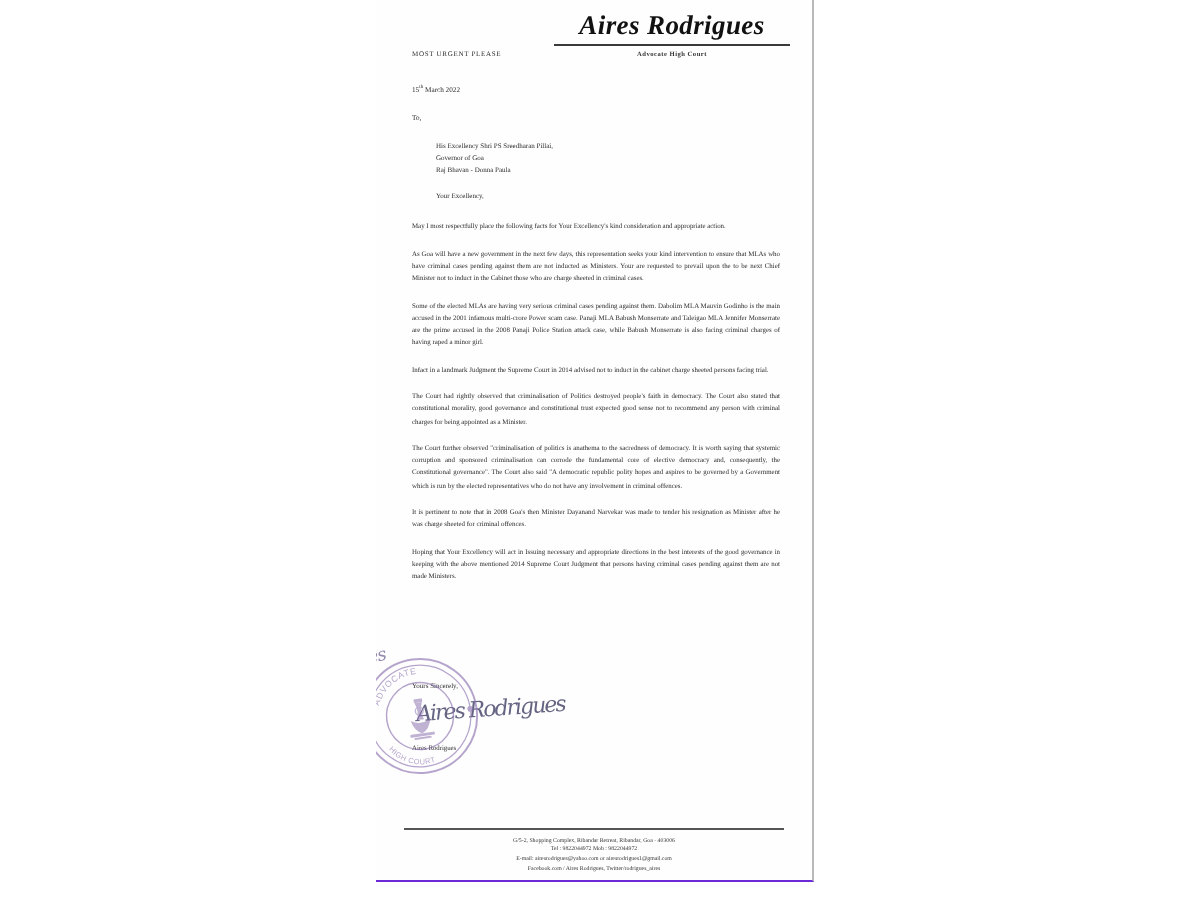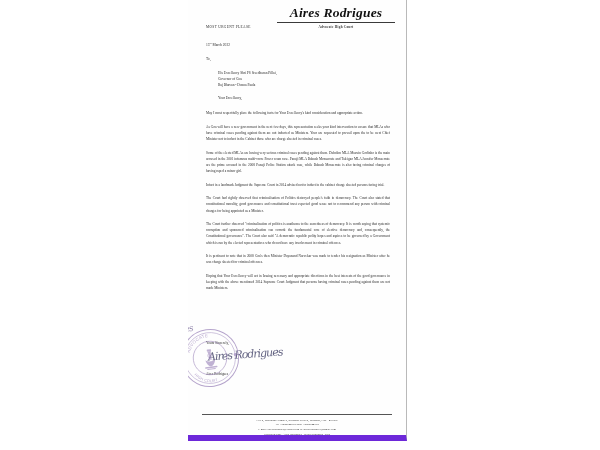--- a/index.html
+++ b/index.html
@@ -17,21 +17,21 @@
 
   
   .page-wrap {
     position: absolute;
     left: 188px;
     top: 0px;
     width: 219px;
     height: 441px;
     background: #ffffff;
     border-right: 1px solid #b9b9b9;
-    border-bottom: 6px solid #6d28d9;
+    border-bottom: 1px solid #6d28d9;
     box-sizing: border-box;
     overflow: hidden;
   }
   .sheet {
     position: absolute;
     left: 0;
     top: 0;
     width: 219px;
     height: 441px;
     background: #fefefe;

